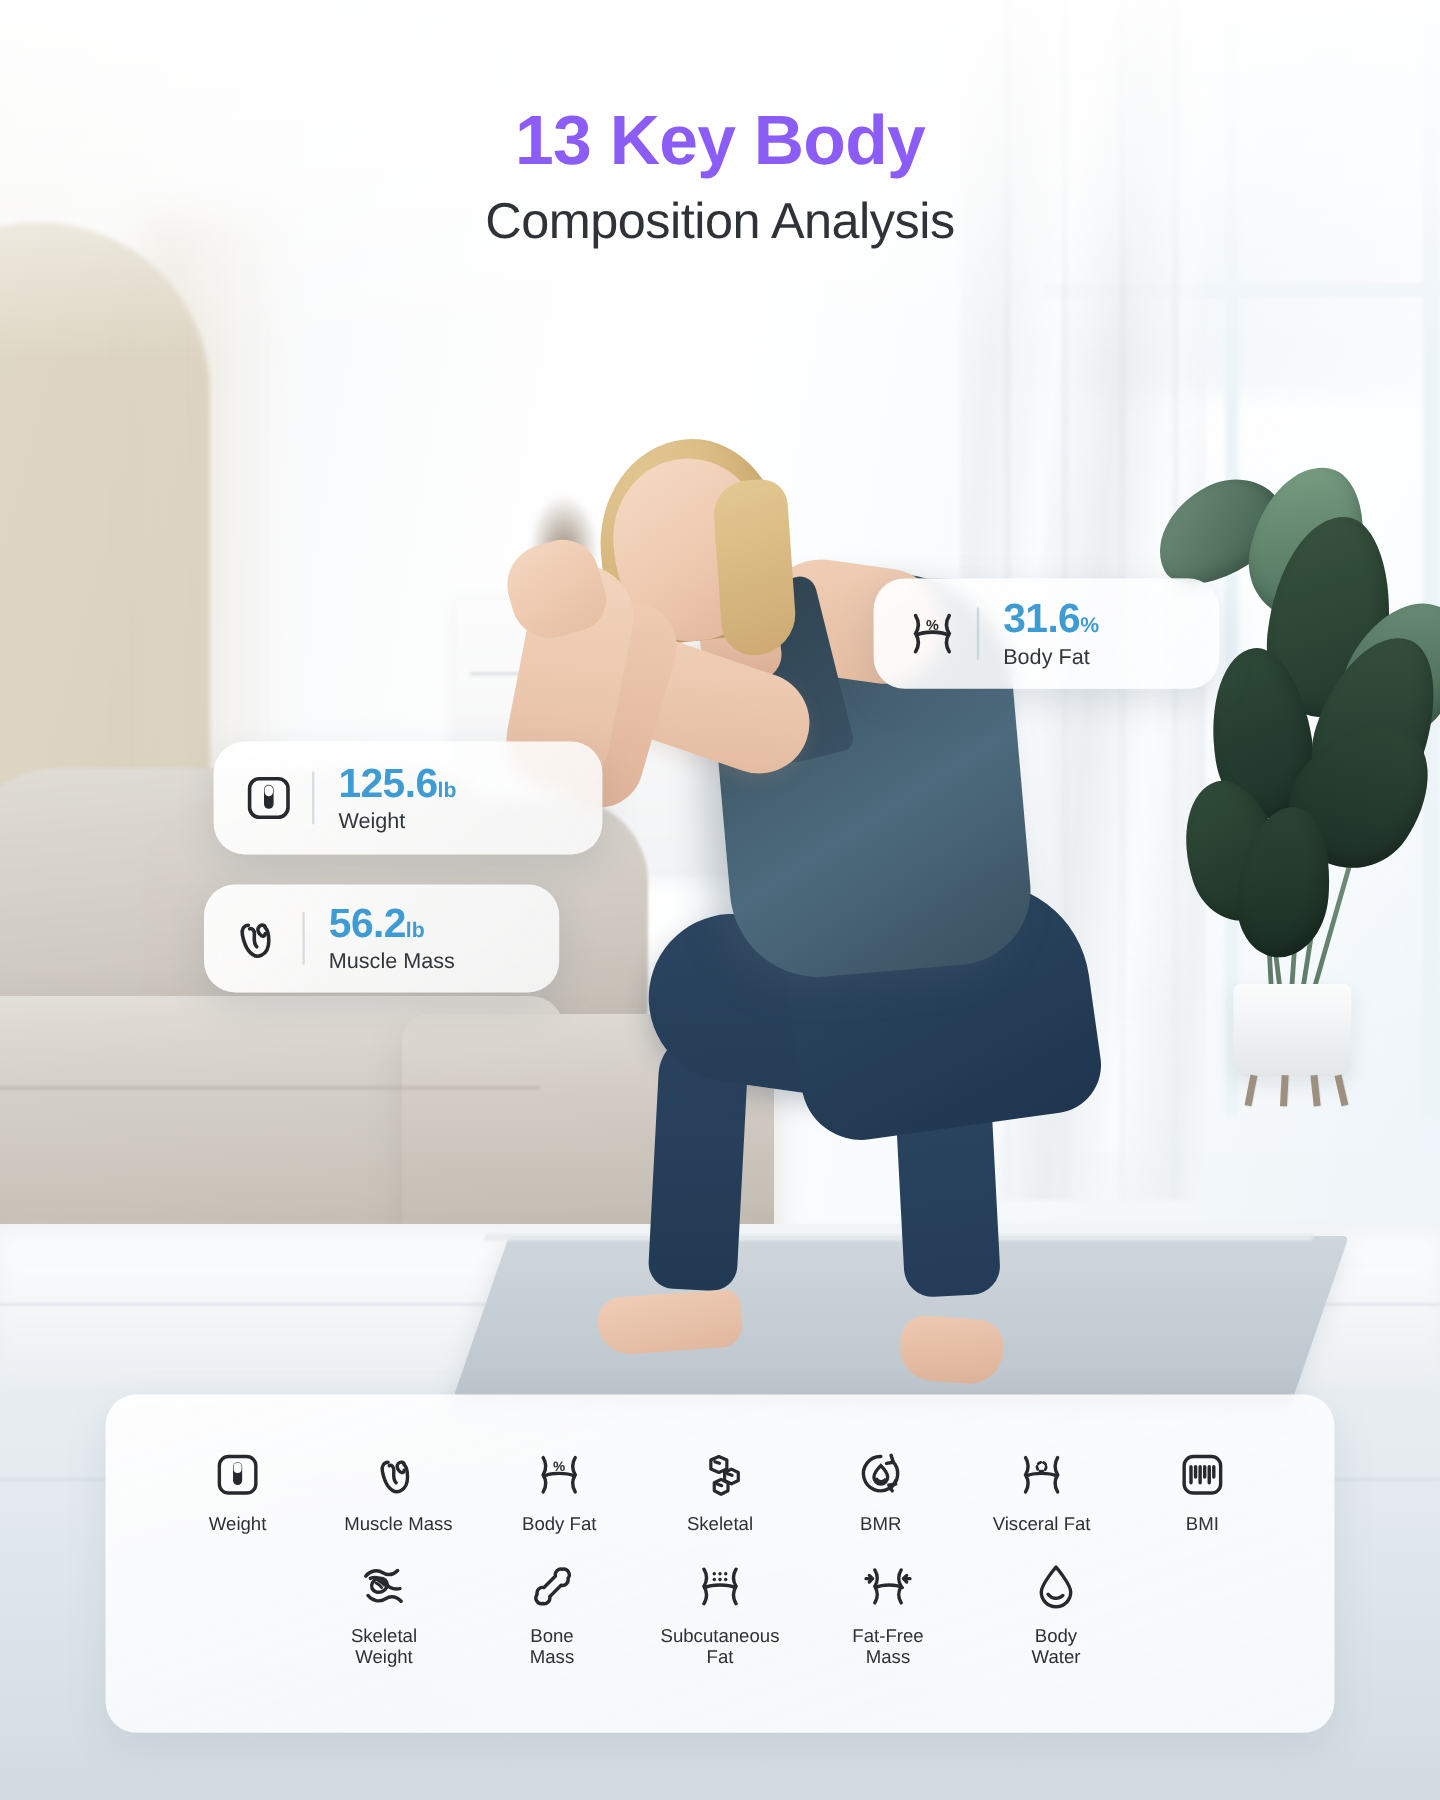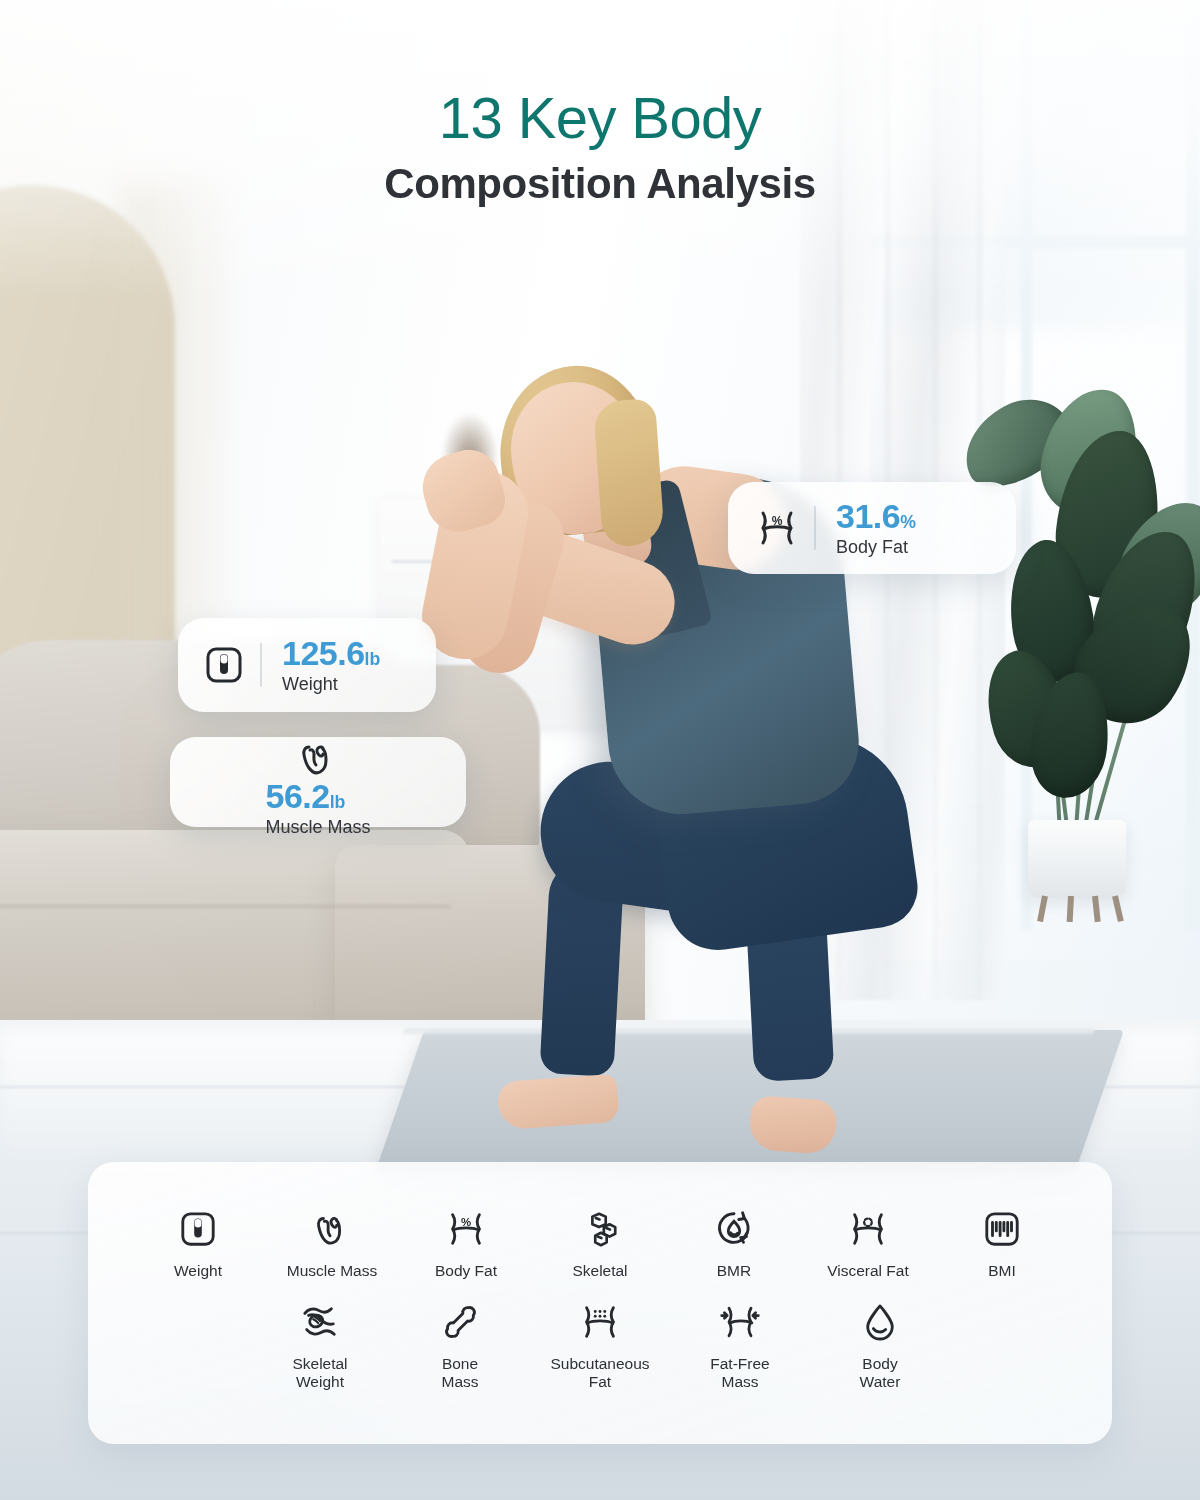--- a/index.html
+++ b/index.html
@@ -171,38 +171,38 @@
     border-radius:54px; background:linear-gradient(160deg,#f1d0b8,#e2b99d);
     transform:rotate(8deg); }
   .blur-mid  { filter:blur(1.2px); }
 
   
   .veil { position:absolute; left:0; top:0; width:1200px; height:300px;
     background:linear-gradient(180deg,rgba(255,255,255,.9) 0%,rgba(255,255,255,.62) 48%,rgba(255,255,255,0) 100%); }
 
   
   .title-wrap { position:absolute; left:0; top:88px; width:1200px; text-align:center; }
-  .title-1 { font-size:58px; font-weight:400; color:#0f766e; letter-spacing:-.6px; line-height:1.04; }
-  .title-2 { font-size:42px; font-weight:700; color:#2f3338; letter-spacing:-.4px;
+  .title-1 { font-size:58px; font-weight:700; color:#8b5cf6; letter-spacing:-.6px; line-height:1.04; }
+  .title-2 { font-size:42px; font-weight:400; color:#2f3338; letter-spacing:-.4px;
     line-height:1.05; margin-top:14px; }
 
   
   .stat { position:absolute; display:flex; align-items:center;
     background:linear-gradient(120deg,rgba(255,255,255,.93),rgba(252,253,254,.82));
     border-radius:26px; box-shadow:0 10px 30px rgba(90,110,130,.18);
     backdrop-filter:blur(6px); }
   .stat .sic { display:flex; align-items:center; justify-content:center; flex:0 0 auto; }
   .stat .divider { width:2px; border-radius:2px; background:rgba(168,180,190,.42); }
   .stat .vals { display:flex; flex-direction:column; }
   .stat .big { font-weight:700; color:#3E9BD4; letter-spacing:-.5px; line-height:1; }
   .stat .big .unit { font-size:.52em; font-weight:700; letter-spacing:0; }
   .stat .lbl { color:#32363b; font-weight:400; line-height:1.1; }
 
-  #card-weight { left:178px; top:618px; width:258px; height:94px; padding:0 18px; }
-  #card-muscle { left:170px; top:737px; width:296px; height:90px; padding:0 18px;flex-direction:column; }
+  #card-weight { left:178px; top:618px; width:324px; height:94px; padding:0 18px; }
+  #card-muscle { left:170px; top:737px; width:296px; height:90px; padding:0 18px; }
   #card-fat    { left:728px; top:482px; width:288px; height:92px; padding:0 20px; }
   #card-water  { left:722px; top:600px; width:296px; height:94px; padding:0 20px; }
 
   #card-weight .sic,#card-muscle .sic { width:56px; }
   #card-fat .sic,#card-water .sic { width:58px; }
   .stat .divider { height:44px; margin:0 20px 0 8px; }
   .stat .big { font-size:34px; }
   .stat .lbl { font-size:18px; margin-top:5px; }
 
   

